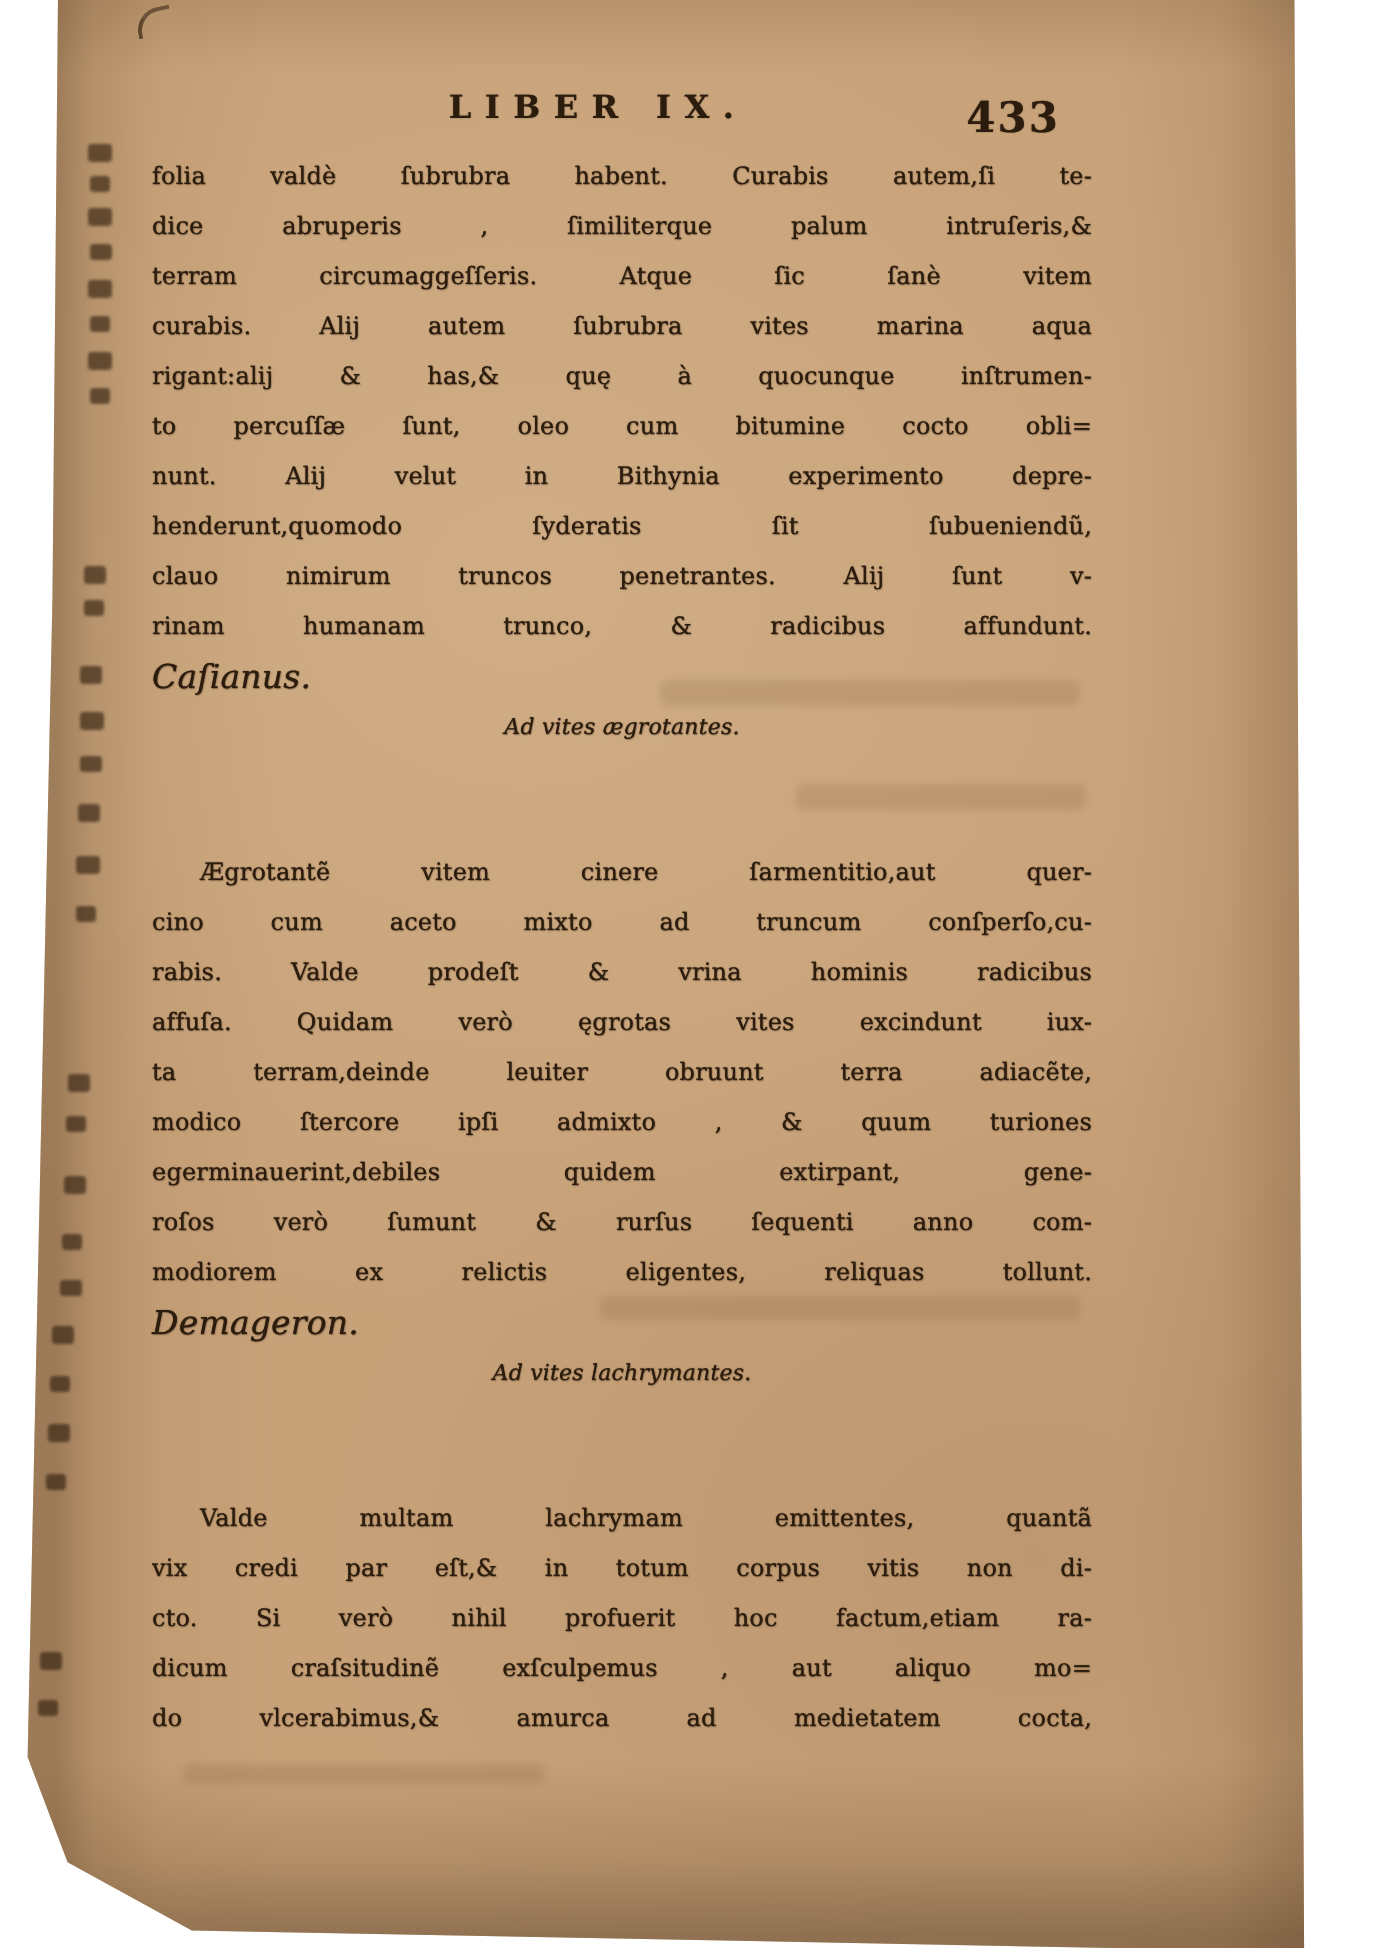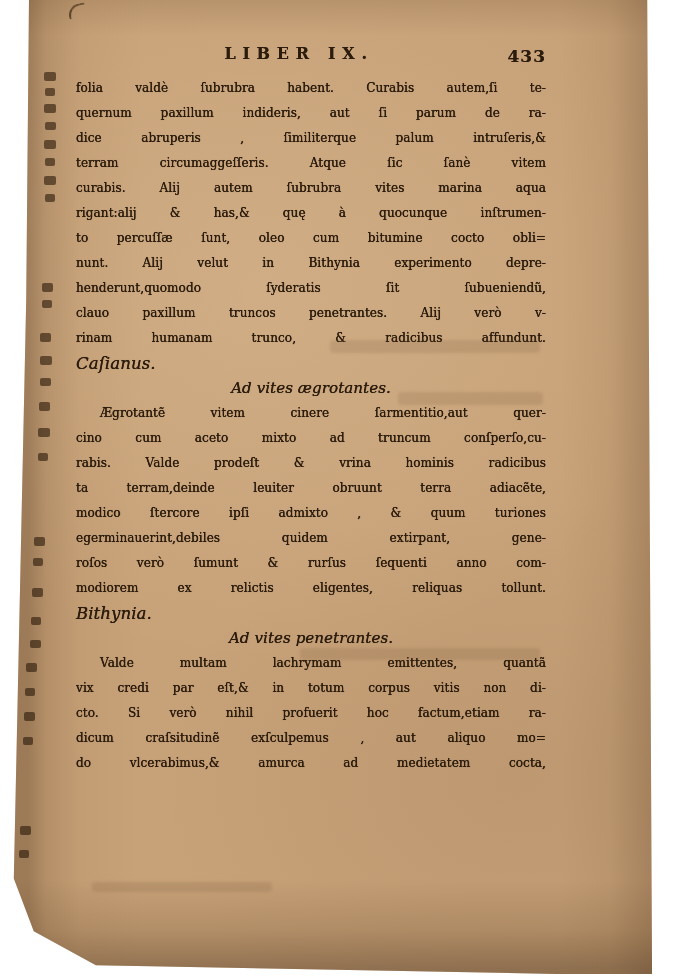--- a/index.html
+++ b/index.html
@@ -25,35 +25,35 @@
   }
   .page-header{
     position:relative;height:36px;
   }
   .book-title{
     position:absolute;left:50%;top:4px;transform:translateX(-58%);
     font-size:16px;font-weight:700;letter-spacing:0.42em;white-space:nowrap;
     text-shadow:0 0 0.6px rgba(43,28,13,0.8);
   }
   .page-number{
-    position:absolute;right:0;top:6px;
-    font-size:17px;font-weight:700;letter-spacing:1px;
+    position:absolute;right:16px;top:6px;
+    font-size:21px;font-weight:700;letter-spacing:1px;
     text-shadow:0 0 0.6px rgba(43,28,13,0.8);
   }
   .line, .heading, .attribution{
     font-size:12px;line-height:25px;height:25px;white-space:nowrap;
     text-shadow:0 0 0.5px rgba(43,28,13,0.95), 0.3px 0.3px 0.7px rgba(43,28,13,0.4);
     letter-spacing:0.1px;
   }
   .line{
     text-align:justify;text-align-last:justify;white-space:normal;overflow:hidden;
   }
-  .line.indent{text-indent:24px;}
+  .line.indent{text-indent:24px;margin-top:48px;}
   .heading{
-    font-style:italic;text-align:center;text-align-last:center;font-size:15px;
+    font-style:italic;text-align:center;text-align-last:center;font-size:11px;
   }
   .attribution{
     font-style:italic;text-align:left;text-align-last:left;font-size:16.5px;
   }
   .edge-fragment{
     position:absolute;border-radius:2px;
     background:rgba(45,28,12,0.62);
     filter:blur(0.7px);
   }
   .show-through{
@@ -75,42 +75,42 @@
 <div class="page">
   <div class="ink-squiggle"></div>
 
   <div class="text-column">
     <div class="page-header">
       <span class="book-title">LIBER IX.</span>
       <span class="page-number">433</span>
     </div>
     <div id="text-block">
         <div class="line">folia valdè ſubrubra habent. Curabis autem,ſi te-</div>
-        <div class="line">quernum paxillum indideris, aut ſi parum de ra-</div>
         <div class="line">dice abruperis , ſimiliterque palum intruſeris,&amp;</div>
         <div class="line">terram circumaggeſſeris. Atque ſic ſanè vitem</div>
         <div class="line">curabis. Alij autem ſubrubra vites marina aqua</div>
         <div class="line">rigant:alij &amp; has,&amp; quę à quocunque inſtrumen-</div>
         <div class="line">to percuſſæ ſunt, oleo cum bitumine cocto obli=</div>
         <div class="line">nunt. Alij velut in Bithynia experimento depre-</div>
         <div class="line">henderunt,quomodo ſyderatis ſit ſubueniendũ,</div>
-        <div class="line">clauo paxillum truncos penetrantes. Alij verò v-</div>
+        <div class="line">clauo nimirum truncos penetrantes. Alij ſunt v-</div>
         <div class="line">rinam humanam trunco, &amp; radicibus affundunt.</div>
         <div class="attribution">Caſianus.</div>
         <div class="heading">Ad vites ægrotantes.</div>
         <div class="line indent">Ægrotantẽ vitem cinere ſarmentitio,aut quer-</div>
         <div class="line">cino cum aceto mixto ad truncum conſperſo,cu-</div>
         <div class="line">rabis. Valde prodeſt &amp; vrina hominis radicibus</div>
+        <div class="line">affuſa. Quidam verò ęgrotas vites excindunt iux-</div>
         <div class="line">ta terram,deinde leuiter obruunt terra adiacẽte,</div>
         <div class="line">modico ſtercore ipſi admixto , &amp; quum turiones</div>
         <div class="line">egerminauerint,debiles quidem extirpant, gene-</div>
         <div class="line">roſos verò ſumunt &amp; rurſus ſequenti anno com-</div>
         <div class="line">modiorem ex relictis eligentes, reliquas tollunt.</div>
-        <div class="attribution">Bithynia.</div>
-        <div class="heading">Ad vites penetrantes.</div>
+        <div class="attribution">Demageron.</div>
+        <div class="heading">Ad vites lachrymantes.</div>
         <div class="line indent">Valde multam lachrymam emittentes, quantã</div>
         <div class="line">vix credi par eſt,&amp; in totum corpus vitis non di-</div>
         <div class="line">cto. Si verò nihil profuerit hoc factum,etiam ra-</div>
         <div class="line">dicum craſsitudinẽ exſculpemus , aut aliquo mo=</div>
         <div class="line">do vlcerabimus,&amp; amurca ad medietatem cocta,</div>
       </div>
   </div>
 <div class="edge-fragment" style="left: 44px; top: 72px; width: 12px; height: 9px;"></div>
     <div class="edge-fragment" style="left: 45px; top: 88px; width: 10px; height: 8px;"></div>
     <div class="edge-fragment" style="left: 44px; top: 104px; width: 12px; height: 9px;"></div>

